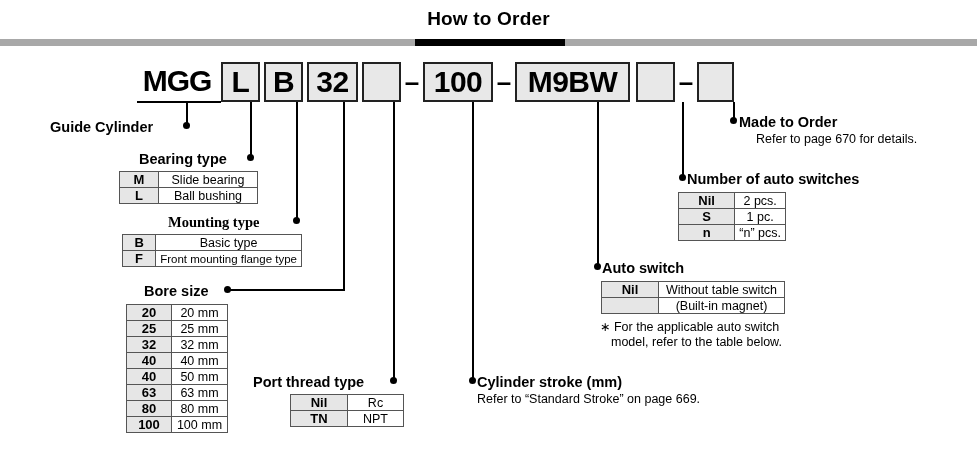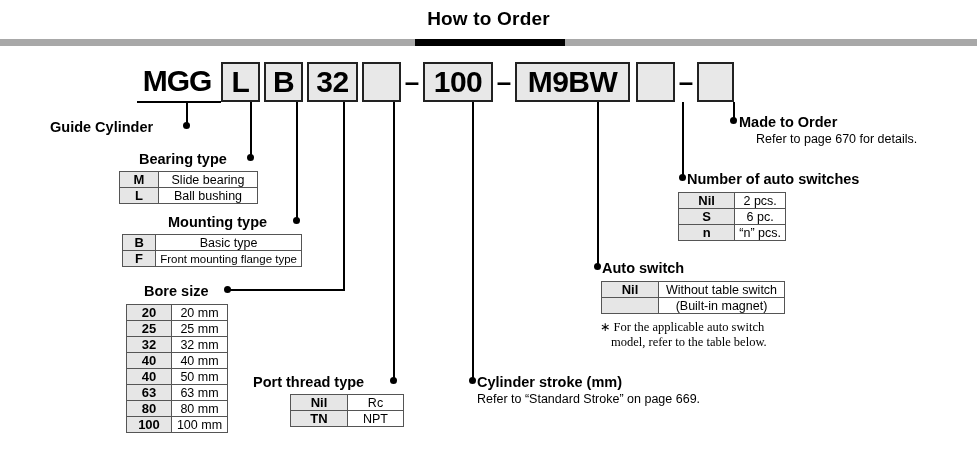--- a/index.html
+++ b/index.html
@@ -57,21 +57,21 @@
   .dot{position:absolute;width:7px;height:7px;border-radius:50%;background:#000;}
 
   
   .seclabel{
     position:absolute;font-size:14.5px;font-weight:bold;white-space:nowrap;
   }
   .subnote{
     position:absolute;font-size:12.5px;white-space:nowrap;
   }
   .note{
-    position:absolute;font-size:12.5px;white-space:nowrap;line-height:15px;font-family:Liberation Serif, serif;
+    position:absolute;font-size:12.5px;white-space:nowrap;line-height:15px;
   }
 
   
   table.opt{
     position:absolute;border-collapse:collapse;
     border:1.5px solid #333;
     background:#fff;
   }
   table.opt td{
     border:1px solid #555;
@@ -156,21 +156,21 @@
       <td class="k" style="width:30px;">M</td>
       <td class="v">Slide bearing</td>
     </tr>
     <tr>
       <td class="k">L</td>
       <td class="v">Ball bushing</td>
     </tr>
   </tbody>
     </table>
 
-  <div class="seclabel" style="left:168px;top:214px;">Mounting type</div>
+  <div class="seclabel" style="left:168px;top:214px;font-family:Liberation Serif, serif;">Mounting type</div>
   <table class="opt" style="left:122px;top:234px;width:180px;">
     <tbody>
         <tr>
       <td class="k" style="width:28px;">B</td>
       <td class="v">Basic type</td>
     </tr>
     <tr>
       <td class="k">F</td>
       <td class="v" style="font-size:11.5px;">Front mounting flange type</td>
     </tr>
@@ -250,21 +250,21 @@
 
   <div class="seclabel" style="left:687px;top:171px;">Number of auto switches</div>
   <table class="opt" style="left:678px;top:192px;width:108px;">
     <tbody>
         <tr>
       <td class="k" style="width:50px;">Nil</td>
       <td class="v">2 pcs.</td>
     </tr>
     <tr>
       <td class="k">S</td>
-      <td class="v">6 pc.</td>
+      <td class="v">1 pc.</td>
     </tr>
     <tr>
       <td class="k">n</td>
       <td class="v">“n” pcs.</td>
     </tr>
   </tbody>
     </table>
 
   <div class="seclabel" style="left:739px;top:114px;">Made to Order</div>
   <div class="subnote" style="left:756px;top:132px;">Refer to page 670 for details.</div>

